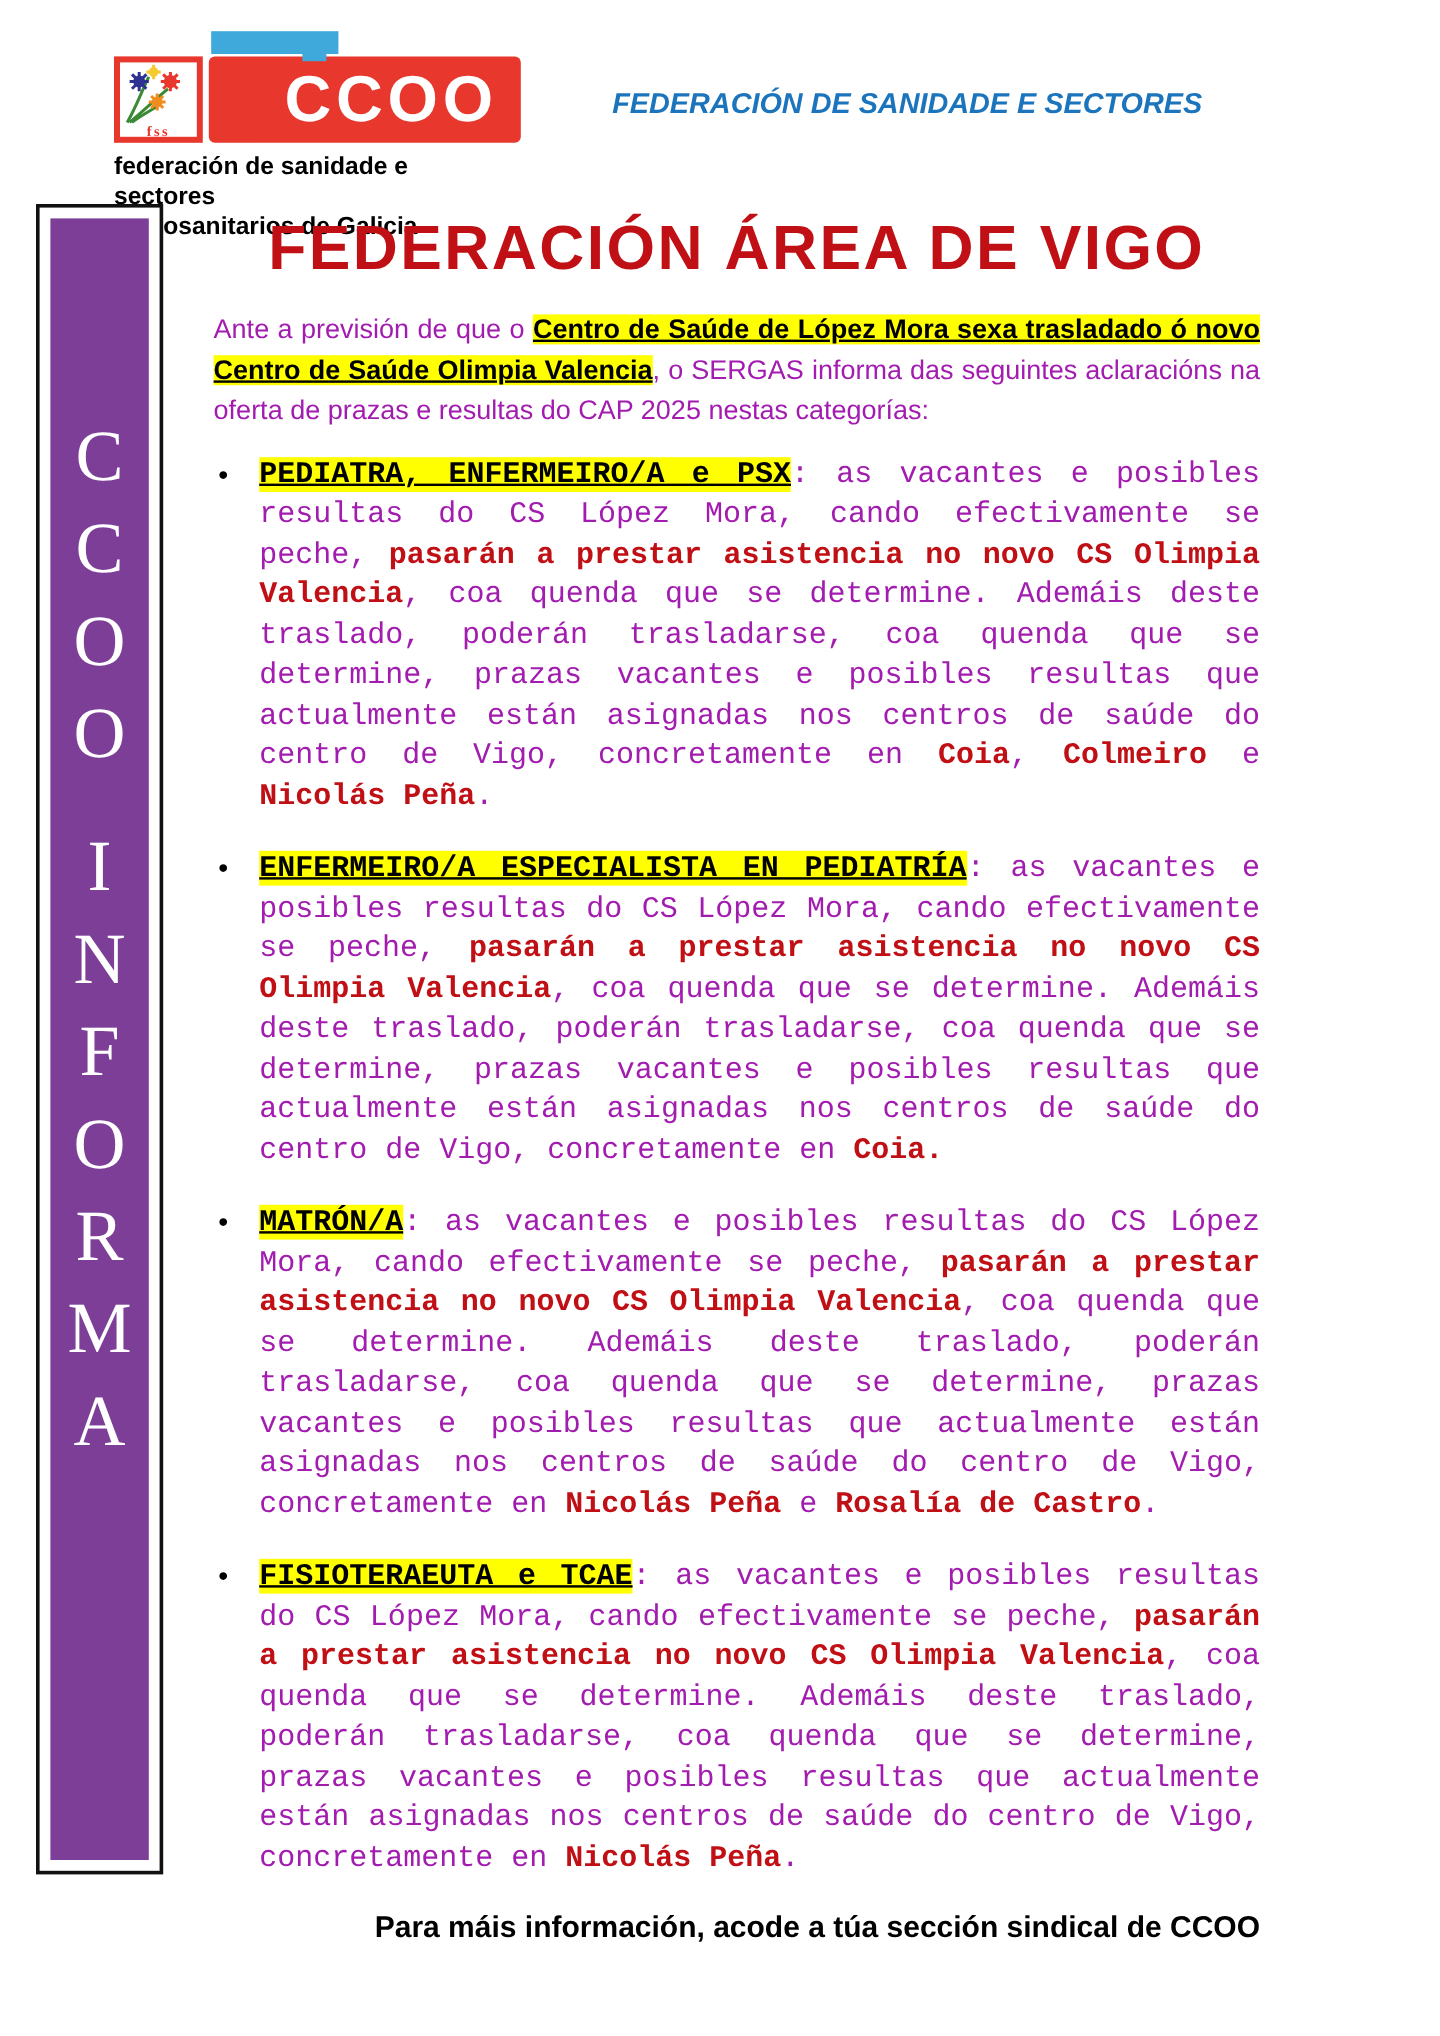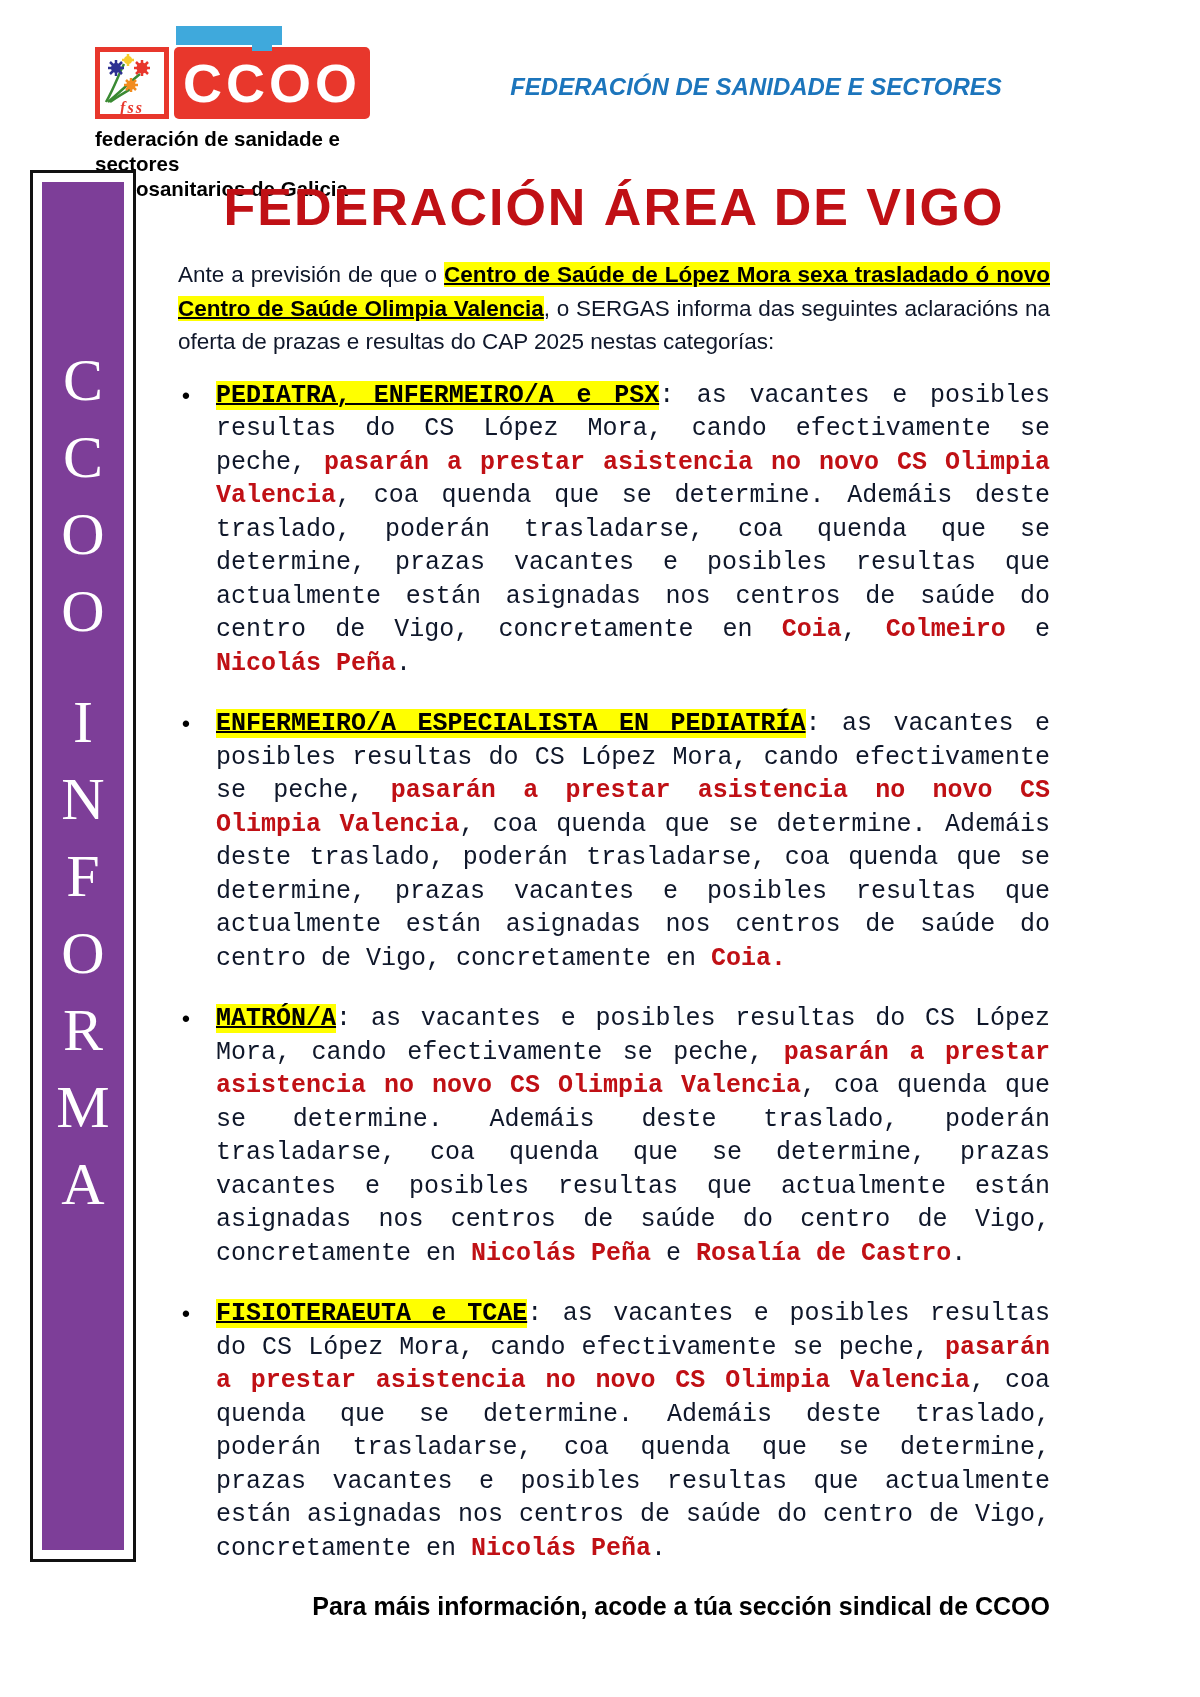--- a/index.html
+++ b/index.html
@@ -10,25 +10,25 @@
     --header-blue:#1C75BC;--sidebar-purple:#7D3E98;--highlight-yellow:#FFFF00;
   }
 
   
   .logo-area{position:absolute;left:95px;top:26px;width:330px;}
   .logo-blue-bar{margin-left:81px;width:106px;height:19px;background:var(--logo-blue);position:relative;}
   .logo-blue-tab{position:absolute;right:10px;bottom:-6px;width:20px;height:6px;background:var(--logo-blue);}
   .logo-row{display:flex;align-items:stretch;margin-top:2px;}
   .logo-flowers{width:64px;height:62px;border:5px solid var(--logo-red);position:relative;flex:none;background:#fff;}
   .fss-label{position:absolute;bottom:-3px;left:50%;transform:translateX(-50%);
-    color:var(--logo-red);font-style:italic;font-weight:bold;font-size:16px;
+    color:var(--logo-red);font-weight:bold;font-size:12px;
     font-family:"Liberation Serif",serif;letter-spacing:2px;background:transparent;}
-  .logo-wordmark{flex:none;width:196px;height:72px;background:var(--logo-red);border-radius:5px;
+  .logo-wordmark{flex:none;width:216px;height:72px;background:var(--logo-red);border-radius:5px;
     margin-left:5px;color:#fff;font-size:54px;font-weight:bold;display:flex;align-items:center;
-    justify-content:center;letter-spacing:4px;}
+    justify-content:center;letter-spacing:4px;padding-left:44px;}
   .logo-subtitle{margin-top:7px;font-size:20.5px;font-weight:bold;line-height:25px;color:#000;}
 
   
   .header-right{position:absolute;left:450px;top:72px;width:612px;text-align:center;
     color:var(--header-blue);font-weight:bold;font-style:italic;font-size:24px;line-height:30px;}
 
   
   .sidebar{position:absolute;left:30px;top:170px;width:106px;height:1392px;
     border:3px solid #111;background:#fff;padding:9px;box-sizing:border-box;}
   .sidebar-inner{background:var(--sidebar-purple);width:100%;height:100%;
@@ -39,21 +39,21 @@
   
   .content{position:absolute;left:178px;top:172px;width:872px;}
   .doc-title{text-align:center;color:var(--title-red);font-weight:bold;font-size:52px;
     line-height:70px;letter-spacing:2px;margin:0 0 8px 0;}
   .intro{font-size:22.5px;line-height:33.5px;text-align:justify;margin:16px 0 0 0;}
   .bullet-list{margin-top:20px;}
   .bullet-item{position:relative;padding-left:38px;margin-bottom:27px;}
   .bullet-marker{position:absolute;left:4px;top:0;font-size:22.5px;line-height:33.5px;font-weight:bold;}
   .bullet-text{font-size:25px;line-height:33.5px;text-align:justify;margin:0;font-family:Liberation Mono, monospace;}
 
-  .seg-n{color:#0f172a;}
+  .seg-n{color:#a21caf;}
   .seg-hl{color:#000;font-weight:bold;background:var(--highlight-yellow);
     text-decoration:underline;text-decoration-thickness:2px;}
   .seg-rb{color:var(--accent-red);font-weight:bold;}
 
   .footer-info{text-align:right;font-weight:bold;font-size:25px;margin-top:18px;}
   .footer-date{text-align:right;font-weight:bold;font-size:25px;margin-top:44px;}
 </style>
 </head>
 <body style="--title-red: #C01015; --accent-red: #C01015; --logo-red: #E8372C; --logo-blue: #3FA9DC; --header-blue: #1C75BC; --sidebar-purple: #7D3E98; --highlight-yellow: #FFFF00;">
 

